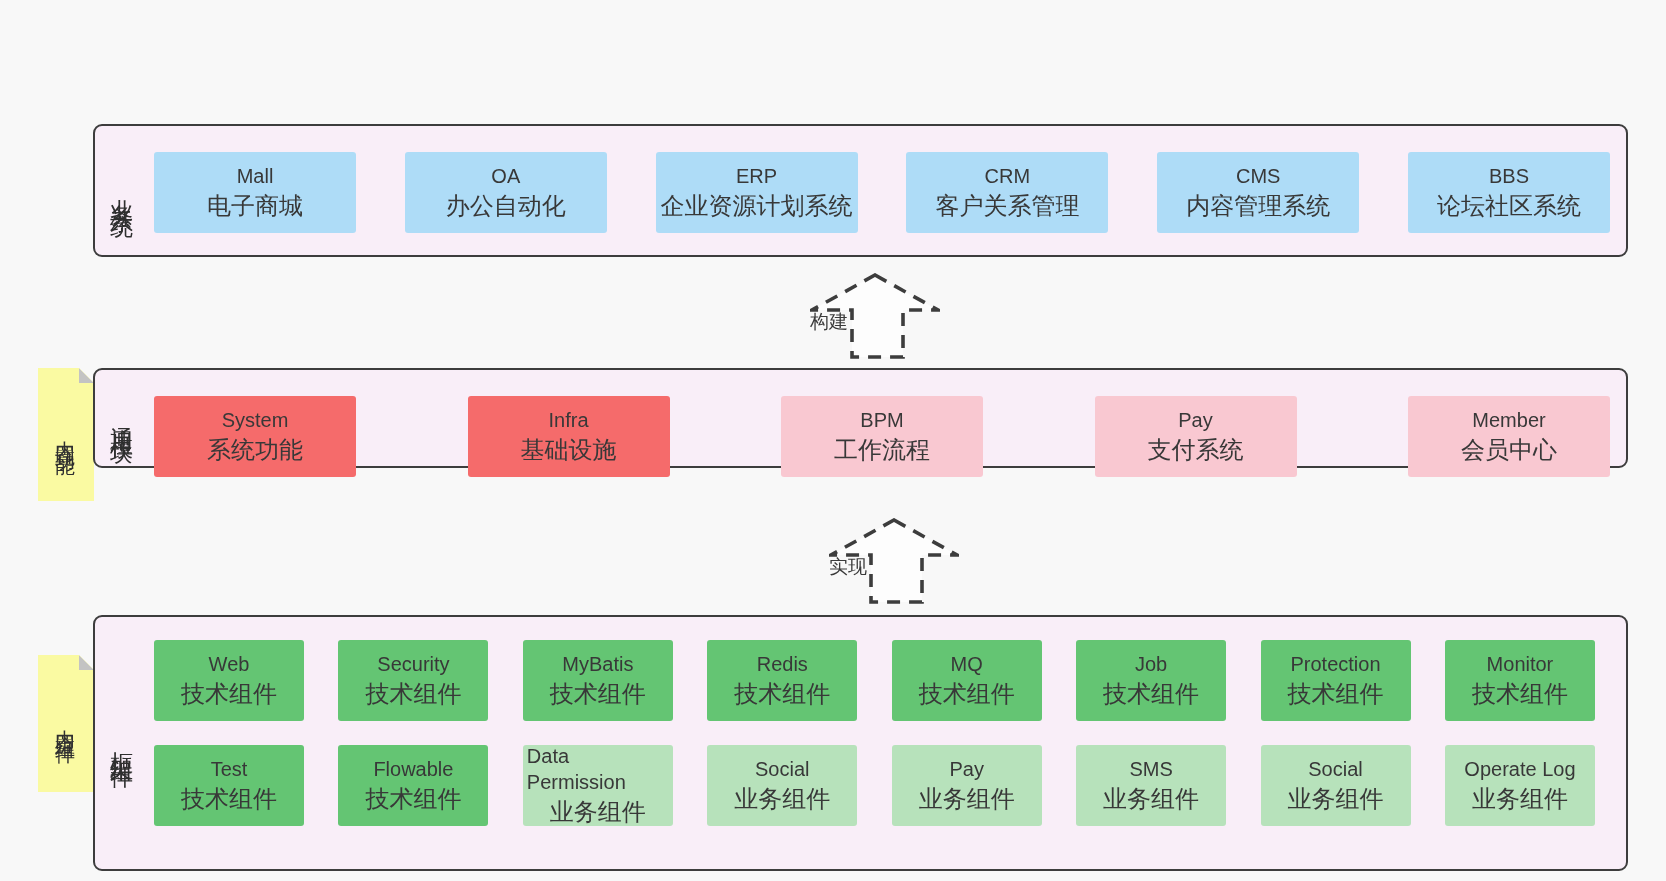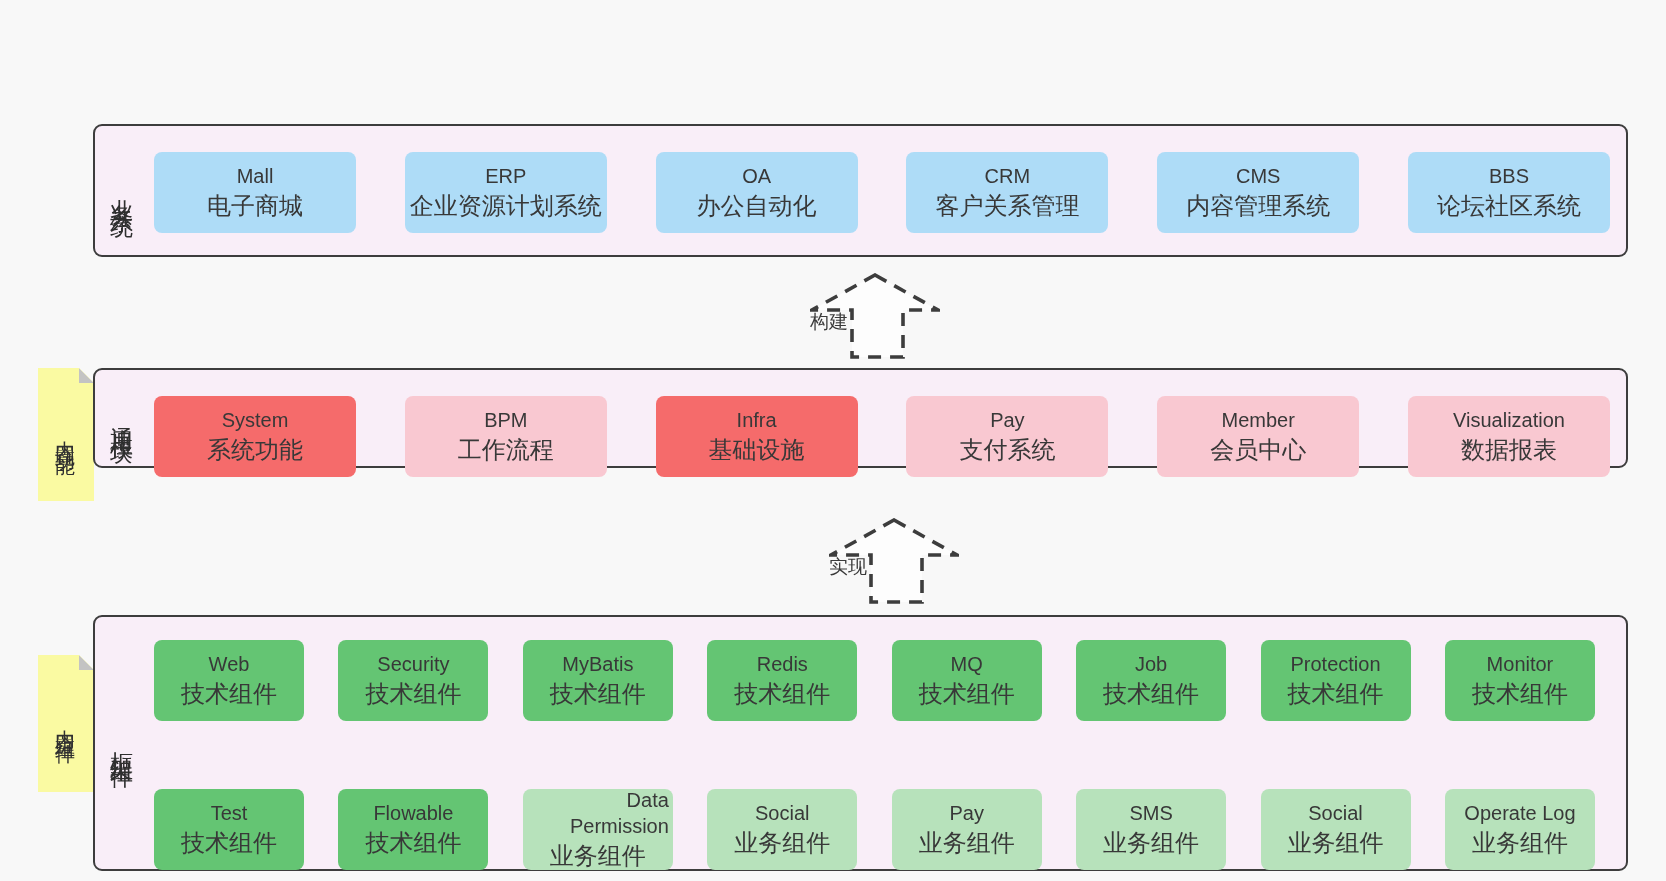--- a/index.html
+++ b/index.html
@@ -25,25 +25,25 @@
     position:absolute;left:12px;top:50%;transform:translateY(-50%);
     writing-mode:vertical-rl;text-orientation:upright;
     font-size:23px;letter-spacing:5px;color:#2f2f2f;white-space:nowrap;
   }
   .box-row{
     position:absolute;left:59px;right:16px;top:26px;
     display:flex;justify-content:space-between;
   }
   #band-components .box-row{right:31px;}
   #band-components .row-1{top:23px;}
-  #band-components .row-2{top:128px;margin-top:44px;}
+  #band-components .row-2{top:128px;}
   .box{
-    height:81px;border-radius:8px;box-sizing:border-box;
+    height:81px;border-radius:3px;box-sizing:border-box;
     display:flex;flex-direction:column;align-items:center;justify-content:center;
-    text-align:right;line-height:1.34;padding:2px 4px;
+    text-align:left;line-height:1.34;padding:2px 4px;
   }
   .w-wide{width:202px;}
   .w-narrow{width:150px;}
   .c-blue{background:var(--blue);}
   .c-red{background:var(--red);}
   .c-pink{background:var(--pink);}
   .c-green{background:var(--green);}
   .c-lightgreen{background:var(--lightgreen);}
   .box-title{font-size:20px;}
   .box-sub{font-size:24px;}
@@ -84,26 +84,26 @@
 </div>
 
 <div class="band" id="band-business">
   <span class="band-label">业务系统</span>
   <div class="box-row">
     <div class="box w-wide c-blue">
       <div class="box-title">Mall</div>
       <div class="box-sub">电子商城</div>
     </div>
     <div class="box w-wide c-blue">
+      <div class="box-title">OA</div>
+      <div class="box-sub">办公自动化</div>
+    </div>
+    <div class="box w-wide c-blue">
       <div class="box-title">ERP</div>
       <div class="box-sub">企业资源计划系统</div>
-    </div>
-    <div class="box w-wide c-blue">
-      <div class="box-title">OA</div>
-      <div class="box-sub">办公自动化</div>
     </div>
     <div class="box w-wide c-blue">
       <div class="box-title">CRM</div>
       <div class="box-sub">客户关系管理</div>
     </div>
     <div class="box w-wide c-blue">
       <div class="box-title">CMS</div>
       <div class="box-sub">内容管理系统</div>
     </div>
     <div class="box w-wide c-blue">
@@ -120,39 +120,35 @@
   <div class="arrow-label">构建</div>
 </div>
 
 <div class="band" id="band-modules">
   <span class="band-label">通用模块</span>
   <div class="box-row">
     <div class="box w-wide c-red">
       <div class="box-title">System</div>
       <div class="box-sub">系统功能</div>
     </div>
+    <div class="box w-wide c-red">
+      <div class="box-title">Infra</div>
+      <div class="box-sub">基础设施</div>
+    </div>
     <div class="box w-wide c-pink">
       <div class="box-title">BPM</div>
       <div class="box-sub">工作流程</div>
     </div>
-    <div class="box w-wide c-red">
-      <div class="box-title">Infra</div>
-      <div class="box-sub">基础设施</div>
-    </div>
     <div class="box w-wide c-pink">
       <div class="box-title">Pay</div>
       <div class="box-sub">支付系统</div>
     </div>
     <div class="box w-wide c-pink">
       <div class="box-title">Member</div>
       <div class="box-sub">会员中心</div>
-    </div>
-    <div class="box w-wide c-pink">
-      <div class="box-title">Visualization</div>
-      <div class="box-sub">数据报表</div>
     </div>
   </div>
 </div>
 
 <div class="arrow" id="arrow-implement">
   <svg width="130" height="86" viewBox="0 0 130 86">
     <polygon points="65,2 128,37 93,37 93,84 42,84 42,37 2,37" fill="var(--arrow-fill)" stroke="var(--band-border)" stroke-width="3.6" stroke-dasharray="13 9" stroke-linejoin="miter"></polygon>
   </svg>
   <div class="arrow-label">实现</div>
 </div>

